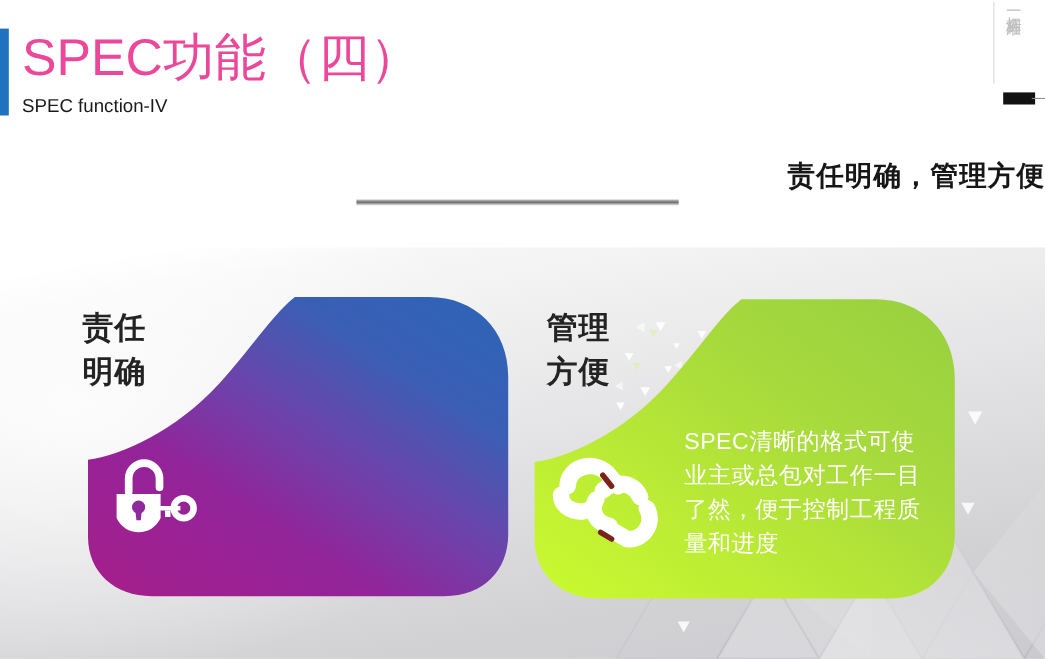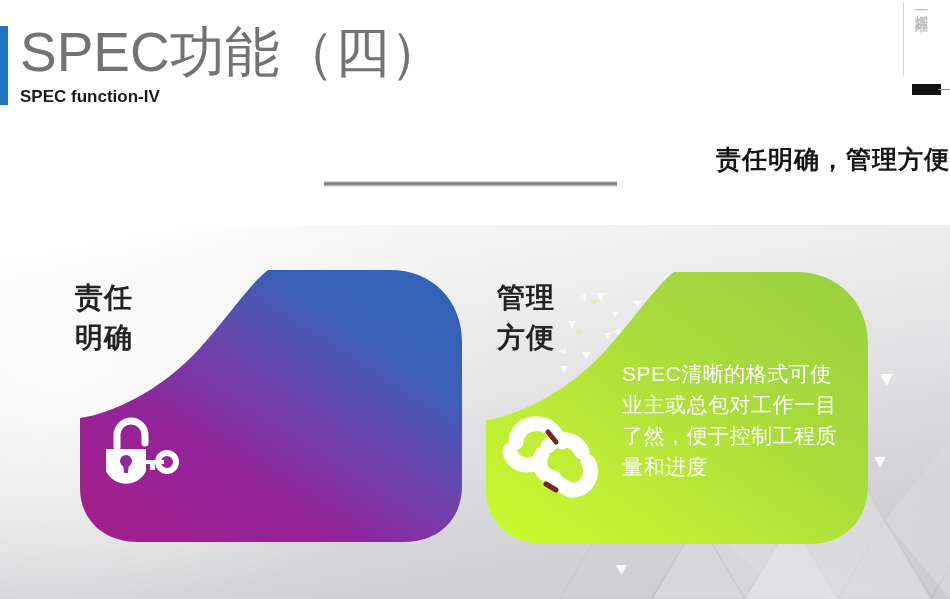--- a/index.html
+++ b/index.html
@@ -47,34 +47,34 @@
   
   .accent-bar {
     position: absolute;
     left: 0; top: 26px;
     width: 8px; height: 79px;
     background: #1f72bf;
   }
   .title-main {
     position: absolute;
     left: 20px; top: 24px;
-    font-size: 55px;
+    font-size: 47px;
     line-height: 56px;
-    color: #737373;
+    color: #ec4899;
     letter-spacing: 0px;
     white-space: nowrap;
     font-weight: 400;
   }
   .title-sub {
     position: absolute;
     left: 20px; top: 86px;
     font-size: 17px;
     line-height: 22px;
     color: #1a1a1a;
-    font-weight: 700;
+    font-weight: 400;
     white-space: nowrap;
   }
 
   
   .brand-rule {
     position: absolute;
     right: 46px; top: 2px;
     width: 1px; height: 74px;
     background: #d8d8d8;
   }
@@ -141,21 +141,21 @@
   .card-label span { display: block; }
 
   .card-body {
     position: absolute;
     font-size: 21px;
     line-height: 31px;
     color: #ffffff;
     letter-spacing: 0.5px;
   }
   .card-body.purple-body { left: 219px; top: 362px; width: 228px; }
-  .card-body.green-body  { left: 622px; top: 358px; width: 222px; }
+  .card-body.green-body  { left: 622px; top: 386px; width: 222px; }
 
   .card-icon {
     position: absolute;
   }
   .card-icon.lock-icon  { left: 98px;  top: 413px; }
   .card-icon.chain-icon { left: 496px; top: 404px; }
 </style>
 </head>
 <body>
 

